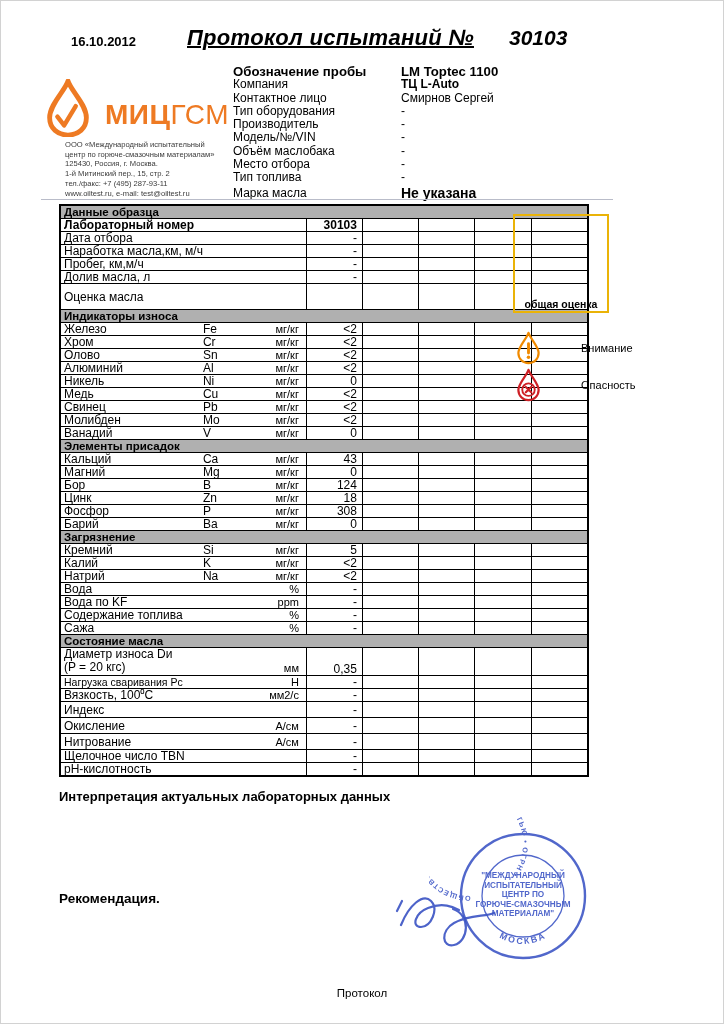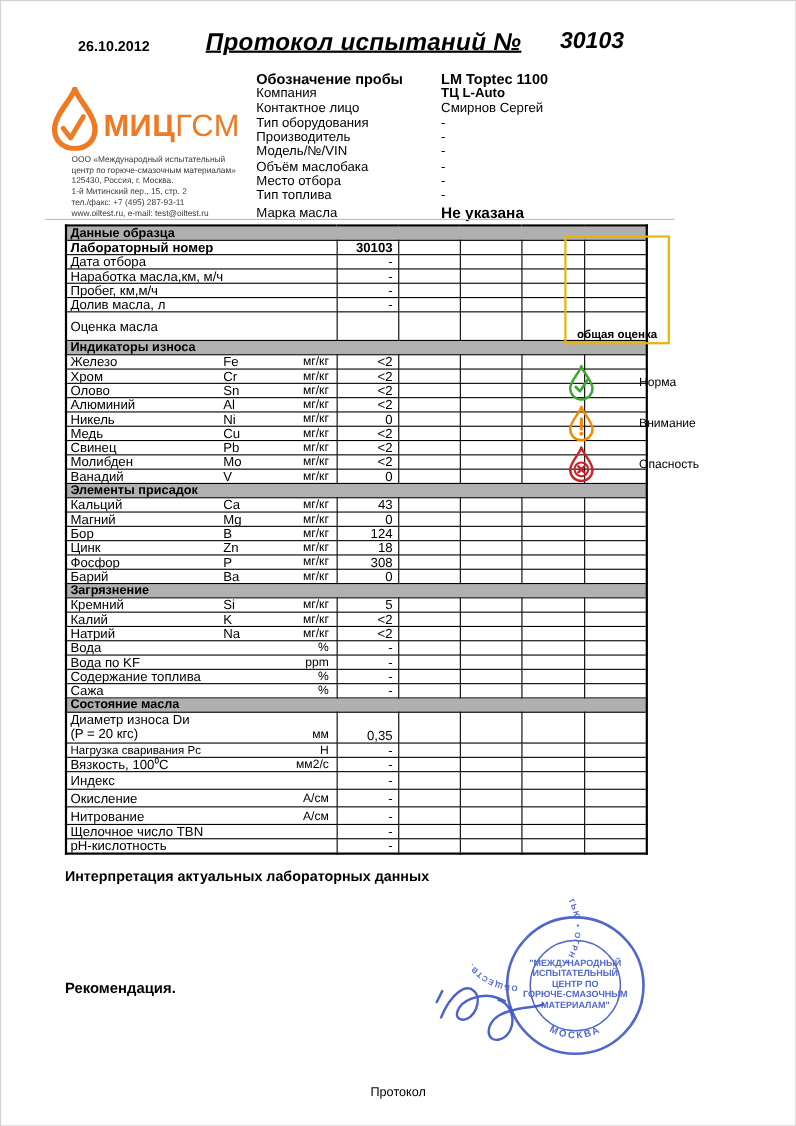--- a/index.html
+++ b/index.html
@@ -8,21 +8,21 @@
         border:1px solid #d2d2d2;box-sizing:border-box;}
   .b{font-weight:bold;}
 
   .hdr-date{position:absolute;left:70px;top:33px;font-size:13px;font-weight:bold;}
   .hdr-title{position:absolute;left:186px;top:24px;font-size:22px;font-weight:bold;font-style:italic;
              text-decoration:underline;text-decoration-thickness:2px;letter-spacing:.3px;}
   .hdr-number{position:absolute;left:508px;top:25px;font-size:21px;font-weight:bold;font-style:italic;}
 
   .logo{position:absolute;left:42px;top:78px;display:flex;align-items:center;}
   .logo svg{width:50px;height:58px;}
-  .logo-text{font-size:28px;line-height:28px;margin-left:1px;margin-top:14px;letter-spacing:.5px;}
+  .logo-text{font-size:28px;line-height:28px;margin-left:12px;margin-top:14px;letter-spacing:.5px;}
 
   .address{position:absolute;left:64px;top:139px;font-size:7.6px;line-height:9.7px;color:#3a3a3a;}
 
   .info{position:absolute;left:232px;top:64px;width:310px;}
   .info-row{display:flex;height:13.3px;font-size:12px;line-height:13px;}
   .info-row .lab{width:168px;}
   .info-row .val{flex:1;}
   .info-row.first{font-size:13.2px;}
   .info-row.last{margin-top:2px;}
   .info-row.last .val{font-size:14px;}
@@ -60,21 +60,21 @@
 
   .stamp{position:absolute;left:428px;top:816px;opacity:.88;}
   .stamp text{font-family:"Liberation Sans",sans-serif;font-weight:bold;}
   .signature{position:absolute;left:392px;top:876px;opacity:.9;}
 </style>
 </head>
 <body>
 
 <div class="page">
 
-  <div class="hdr-date">26.10.2012</div>
+  <div class="hdr-date">16.10.2012</div>
   <div class="hdr-title">Протокол испытаний №</div>
   <div class="hdr-number">30103</div>
 
   <div class="logo">
     <svg viewBox="0 0 50 60">
       <path d="M25 2 C22 12 6 26 6 40 C6 51 14.5 58 25 58 C35.5 58 44 51 44 40 C44 26 28 12 25 2 Z" fill="none" stroke="#EE7A23" stroke-width="5" stroke-linejoin="round"></path>
       <path d="M14 39 L21 48 L33 28" fill="none" stroke="#EE7A23" stroke-width="4.6" stroke-linecap="round" stroke-linejoin="round"></path>
     </svg>
     <span class="logo-text" style="color:#EE7A23;">
       <span class="b">МИЦ</span><span>ГСМ</span>
@@ -670,27 +670,20 @@
           </tr>
         </tbody>
       </table>
     </div>
 
   <div class="overall-box">
     <span>общая оценка</span>
   </div>
 
   <div class="legend">
-      <div class="legend-row">
-        <svg viewBox="0 0 32 40">
-          <path d="M16 2 C14 9 4 18 4 26 C4 33 9.4 38 16 38 C22.6 38 28 33 28 26 C28 18 18 9 16 2 Z" fill="none" stroke="#3FA535" stroke-width="2.6" stroke-linejoin="round"></path>
-          <path d="M10 24.5 L14.5 29 L22.5 17" fill="none" stroke="#3FA535" stroke-width="3" stroke-linecap="round" stroke-linejoin="round"></path>
-        </svg>
-        <span class="legend-label">Норма</span>
-      </div>
       <div class="legend-row">
         <svg viewBox="0 0 32 40">
           <path d="M16 2 C14 9 4 18 4 26 C4 33 9.4 38 16 38 C22.6 38 28 33 28 26 C28 18 18 9 16 2 Z" fill="none" stroke="#F08A00" stroke-width="2.6" stroke-linejoin="round"></path>
           <path d="M16 15 L16 26" stroke="#F08A00" stroke-width="3.4" stroke-linecap="round"></path>
           <circle cx="16" cy="31" r="2.1" fill="#F08A00"></circle>
         </svg>
         <span class="legend-label">Внимание</span>
       </div>
       <div class="legend-row">
         <svg viewBox="0 0 32 40">

